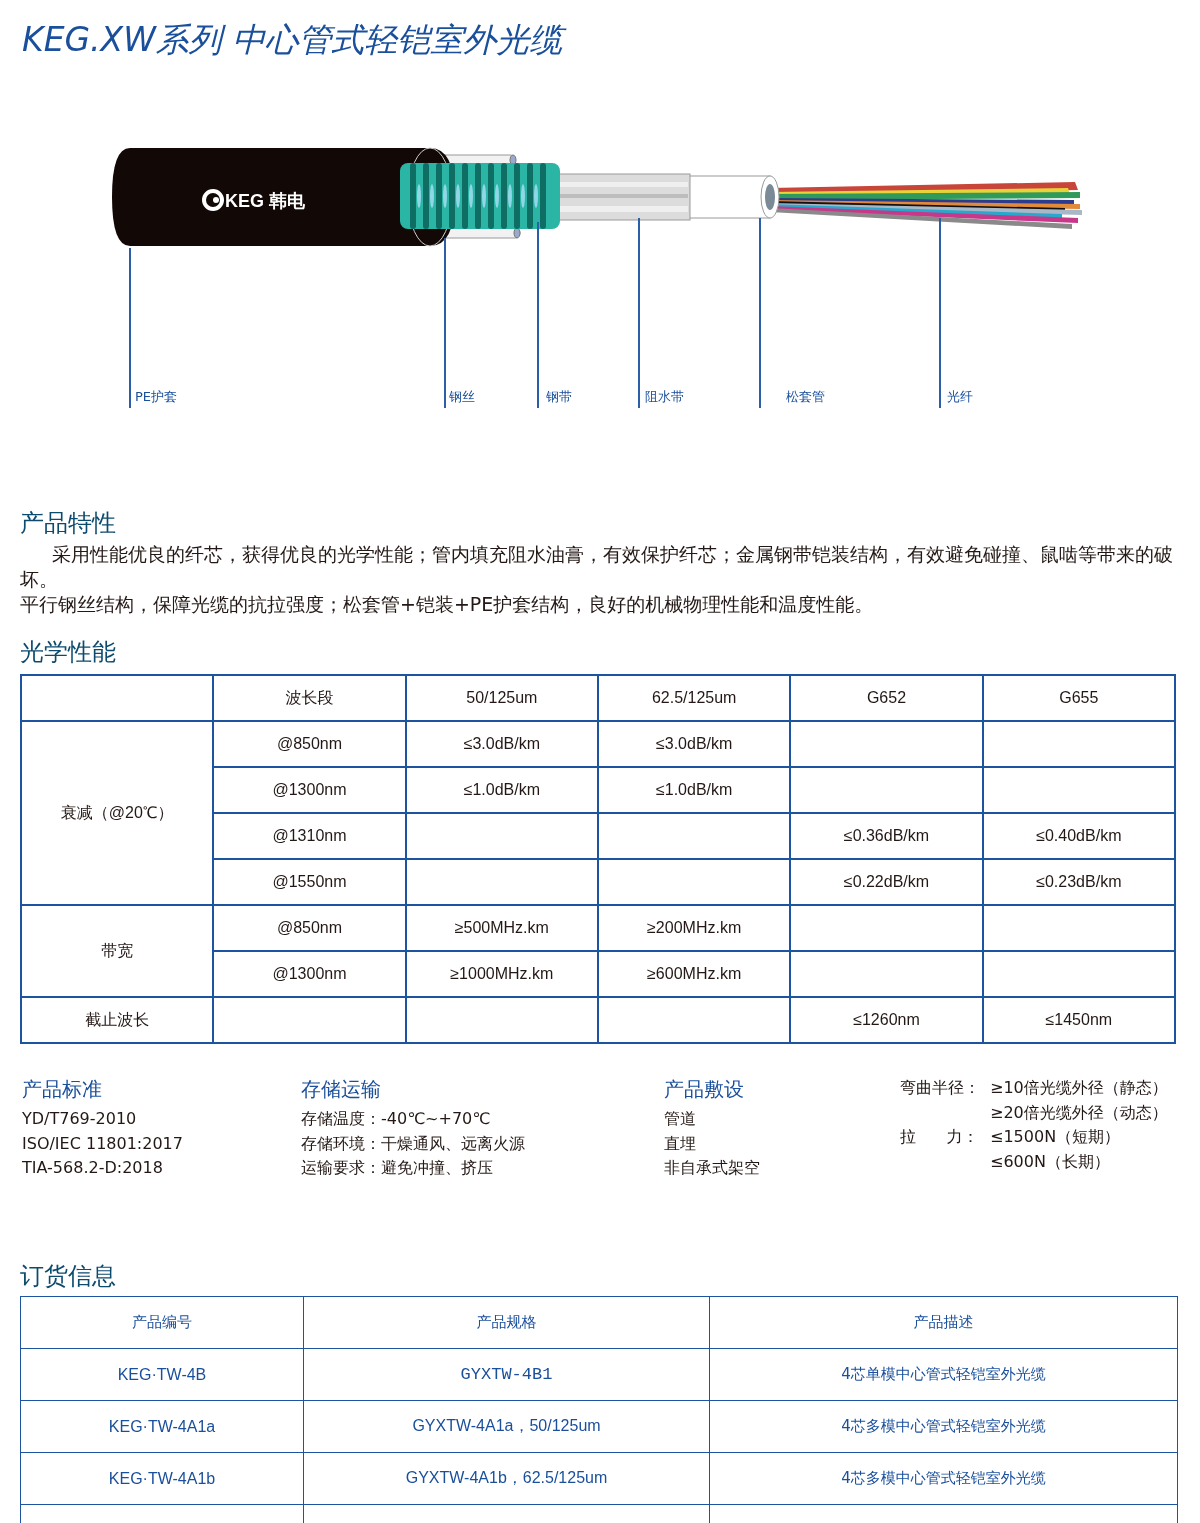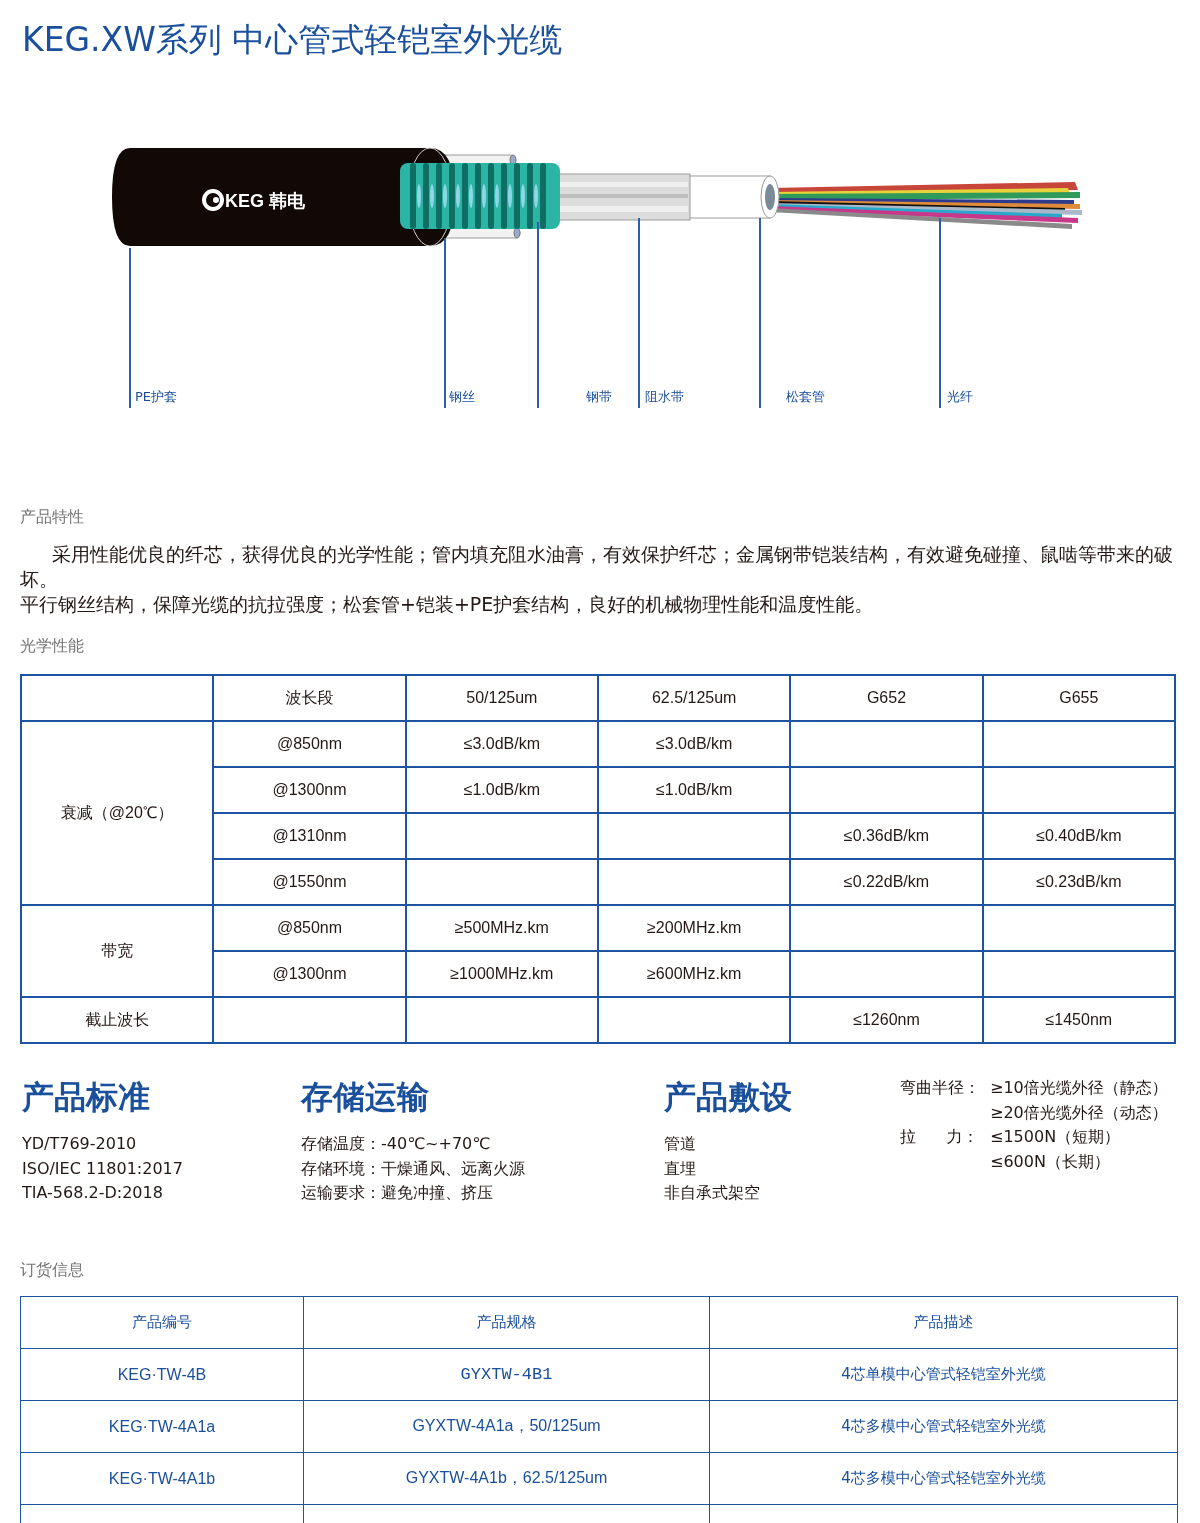--- a/index.html
+++ b/index.html
@@ -1,32 +1,32 @@
 <!DOCTYPE html>
 <html><head>
 <meta charset="utf-8">
 <style>
   * { box-sizing: border-box; margin: 0; padding: 0; }
   body { width: 1200px; height: 1523px; background: #ffffff; font-family: "Liberation Sans", "DejaVu Sans", sans-serif; color: #231815; position: relative; overflow: hidden; }
-  .title { position: absolute; left: 22px; top: 18px; font-size: 33px; color: #1a4f9c; letter-spacing: 0px; font-family: "DejaVu Sans", sans-serif; font-weight: normal; }
+  .title { position: absolute; left: 22px; top: 18px; font-size: 33px; color: #1a4f9c; letter-spacing: 0px; font-family: "DejaVu Sans", sans-serif; font-weight: normal; font-style: italic; }
   .cable { position: absolute; left: 0; top: 130px; width: 1200px; height: 140px; }
   .leader { position: absolute; width: 2px; background: #2b5fa8; }
   .part-label { position: absolute; top: 388px; font-size: 13px; color: #1a4f9c; font-family: "DejaVu Sans", sans-serif; }
-  .section-h { position: absolute; font-size: 16px; color: #737373; font-family: "DejaVu Sans", sans-serif; }
+  .section-h { position: absolute; font-size: 24px; color: #0c4a6e; font-family: "DejaVu Sans", sans-serif; }
   .para { position: absolute; left: 20px; top: 542px; width: 1165px; font-size: 19px; line-height: 25px; font-family: "DejaVu Sans", sans-serif; color: #231815; }
   .para .indent { display: inline-block; width: 32px; }
   table.grid { position: absolute; border-collapse: collapse; table-layout: fixed; }
   table.grid td { border: 2px solid #1d54a0; text-align: center; vertical-align: middle; font-size: 16px; color: #231815; font-family: "Liberation Sans", sans-serif; }
   table.optical { left: 20px; top: 674px; width: 1156px; }
   table.optical td { height: 46px; }
   table.order { left: 20px; top: 1296px; width: 1157px; }
   table.order td { height: 52px; border-width: 1.5px; color: #1a4f9c; font-family: "DejaVu Sans", sans-serif; font-size: 15px; }
   table.order td.dots { color: #555; vertical-align: top; padding-top: 6px; }
   .info-col { position: absolute; top: 1076px; }
-  .info-col h3 { font-size: 32px; color: #1a4f9c; font-weight: bold; font-family: "DejaVu Sans", sans-serif; margin-bottom: 12px; }
+  .info-col h3 { font-size: 20px; color: #1a4f9c; font-weight: normal; font-family: "DejaVu Sans", sans-serif; margin-bottom: 4px; }
   .info-col .line { font-size: 16px; line-height: 24.5px; font-family: "DejaVu Sans", sans-serif; color: #231815; white-space: nowrap; }
   .kv { display: flex; }
   .kv .k { display: inline-block; }
 </style>
 </head>
 <body>
 
 <div class="title">KEG.XW系列 中心管式轻铠室外光缆</div>
 
 <svg class="cable" viewBox="0 0 1200 140" width="1200" height="140">
@@ -97,21 +97,21 @@
 
 <div class="leader" style="left:129px; top:248px; height:160px;"></div>
 <div class="leader" style="left:444px; top:238px; height:170px;"></div>
 <div class="leader" style="left:537px; top:222px; height:186px;"></div>
 <div class="leader" style="left:638px; top:218px; height:190px;"></div>
 <div class="leader" style="left:759px; top:218px; height:190px;"></div>
 <div class="leader" style="left:939px; top:218px; height:190px;"></div>
 
 <div class="part-label" style="left:135px;">PE护套</div>
 <div class="part-label" style="left:449px;">钢丝</div>
-<div class="part-label" style="left:546px;margin-left:40px;">钢带</div>
+<div class="part-label" style="left:546px;">钢带</div>
 <div class="part-label" style="left:645px;">阻水带</div>
 <div class="part-label" style="left:786px;">松套管</div>
 <div class="part-label" style="left:947px;">光纤</div>
 
 <div class="section-h" style="left:20px; top:507px;">产品特性</div>
 <div class="para">
   <div><span class="indent"></span><span>采用性能优良的纤芯，获得优良的光学性能；管内填充阻水油膏，有效保护纤芯；金属钢带铠装结构，有效避免碰撞、鼠啮等带来的破坏。</span></div>
   <div>平行钢丝结构，保障光缆的抗拉强度；松套管+铠装+PE护套结构，良好的机械物理性能和温度性能。</div>
 </div>
 

